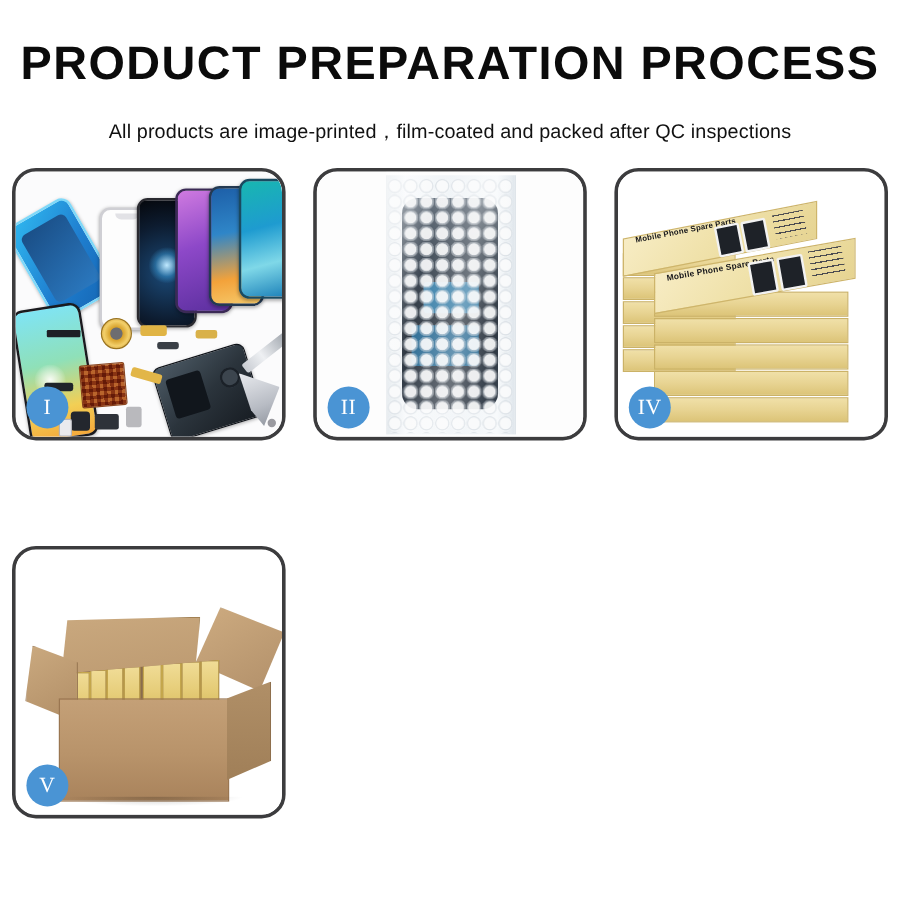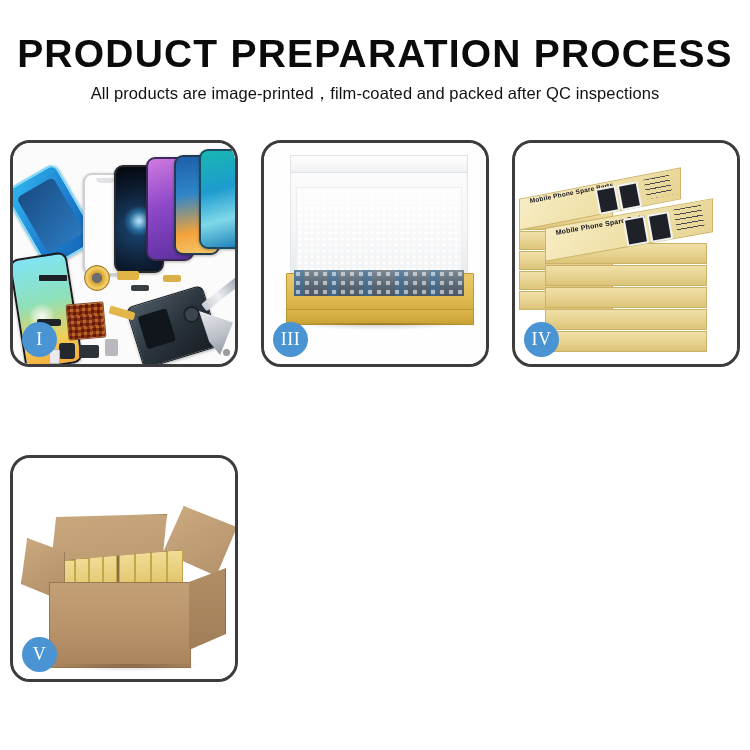--- a/index.html
+++ b/index.html
@@ -24,21 +24,21 @@
   .title {
     font-family: "Liberation Sans", sans-serif;
     font-size: 39px;
     font-weight: bold;
     letter-spacing: 1.2px;
     color: #0b0b0b;
     line-height: 1;
     white-space: nowrap;
   }
   .subtitle {
-    margin-top: 10px;
+    margin-top: 26px;
     font-family: "Liberation Sans", sans-serif;
     font-size: 16.5px;
     font-weight: normal;
     letter-spacing: 0.1px;
     color: #111111;
     white-space: nowrap;
   }
 
   
   .grid {
@@ -442,34 +442,34 @@
       <div class="part pt10"></div>
       <div class="part pt11"></div>
       <div class="part pt12"></div>
       <div class="part pt13"></div>
       <div class="screwdriver"></div>
       <div class="tweezer"></div>
     </div>
     <div class="badge">I</div>
   </div>
 
-
   <div class="panel">
     <div class="panel-inner">
-      <div class="p3-bg"></div>
-      <div class="b3-lid"></div>
-      <div class="b3-lidtop"></div>
-      <div class="b3-foam"></div>
-      <div class="b3-tray"></div>
-      <div class="b3-trayinner"></div>
-      <div class="b3-trayfront"></div>
-      <div class="b3-shadow"></div>
+      <div class="p2-bg"></div>
+      <div class="bw-sleeve"></div>
+      <div class="bw-phone"></div>
+      <div class="bw-blue1"></div>
+      <div class="bw-blue2"></div>
+      <div class="bw-bubbles2"></div>
+      <div class="bw-bubbles"></div>
+      <div class="bw-sheen"></div>
     </div>
-    <div class="badge">III</div>
+    <div class="badge">II</div>
   </div>
+
 
   <div class="panel">
     <div class="panel-inner">
       <div class="p4-bg"></div>
       <div class="stack">
 
         <div class="sbox" style="left:2px;  top:52px;  width:92px; height:17px;"></div>
         <div class="sbox" style="left:2px;  top:72px;  width:92px; height:17px;"></div>
         <div class="sbox" style="left:2px;  top:92px;  width:92px; height:17px;"></div>
         <div class="sbox" style="left:2px;  top:112px; width:92px; height:17px;"></div>

